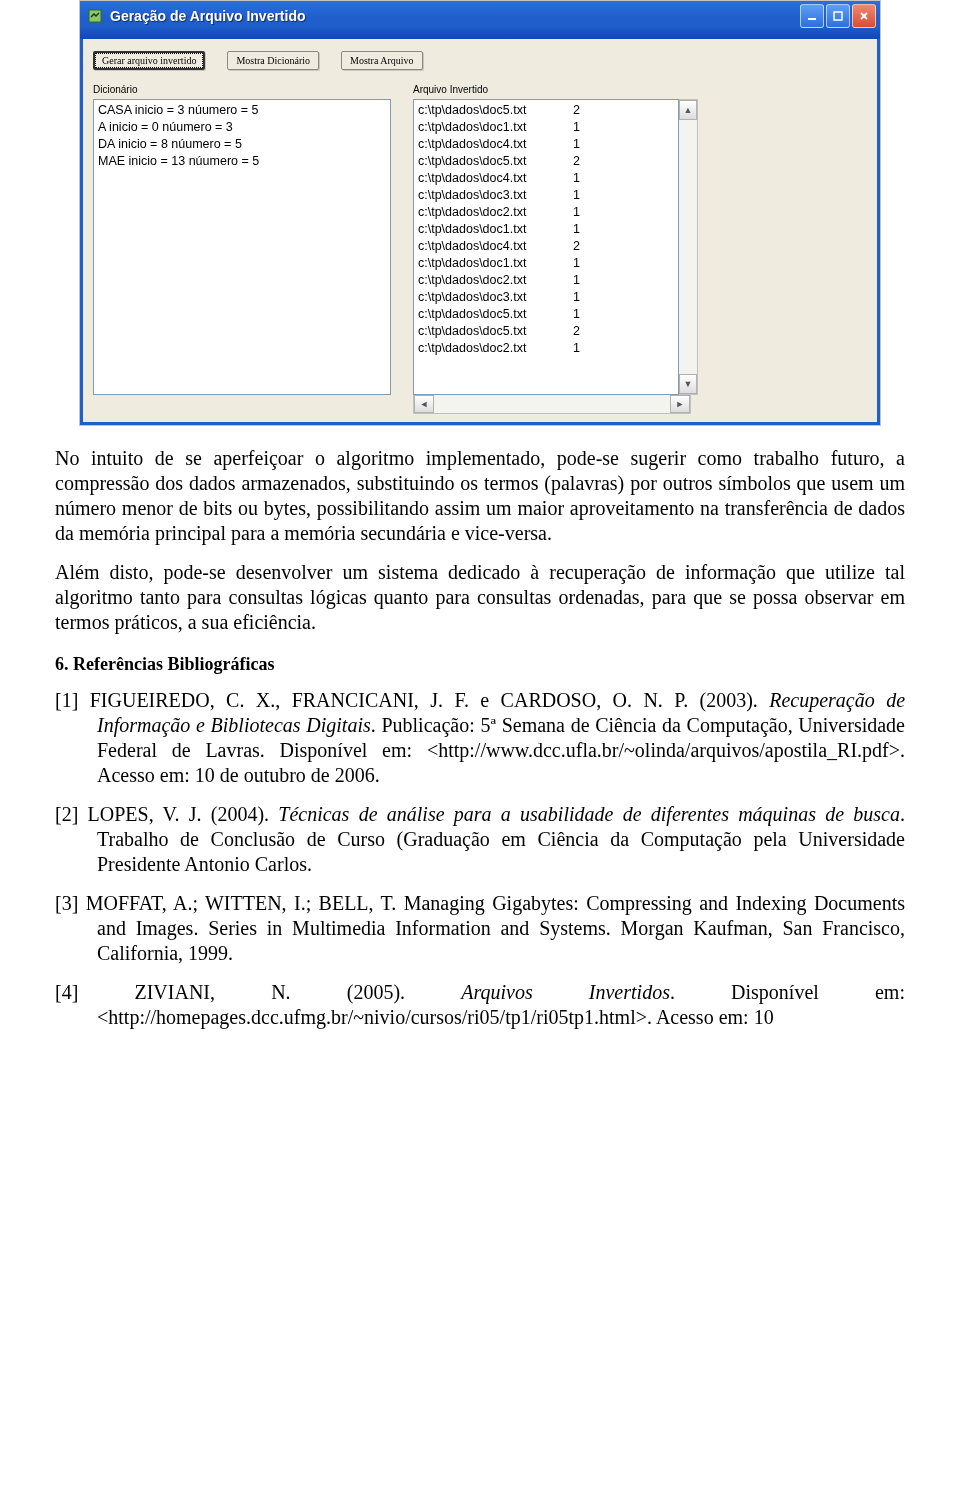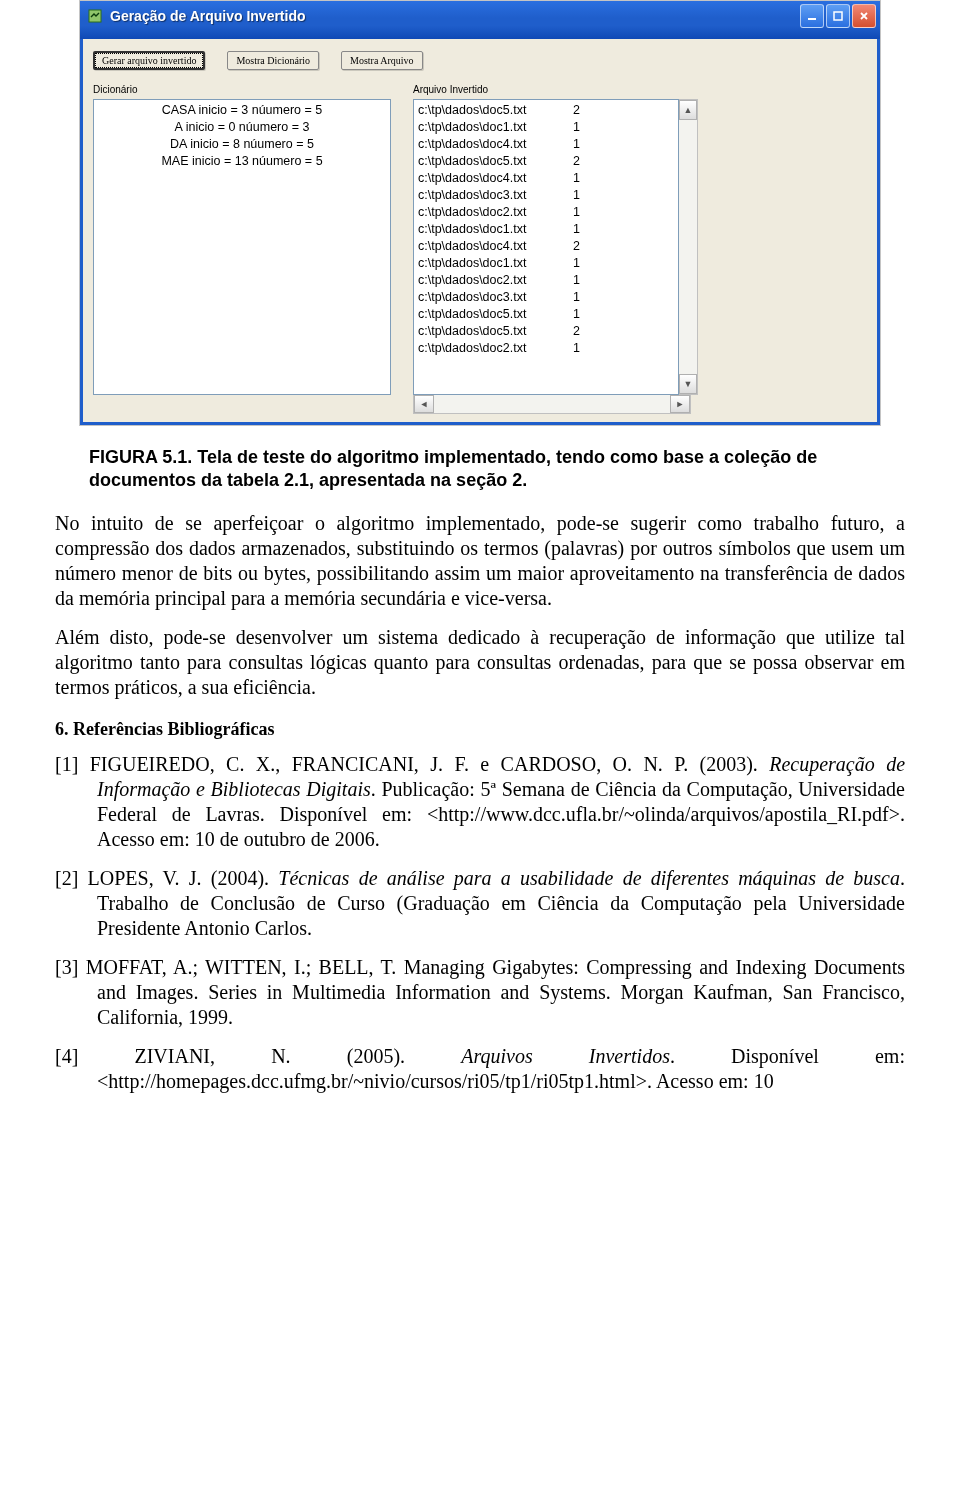--- a/index.html
+++ b/index.html
@@ -102,21 +102,21 @@
   }
   .listbox {
     background: #fff;
     border: 1px solid #7f9db9;
     font-family: "Tahoma",sans-serif;
     font-size: 12.5px;
     line-height: 17px;
     padding: 2px 4px;
     overflow: hidden;
   }
-  .dict-box { width: 288px; height: 290px; text-align: center; }
+  .dict-box { width: 288px; height: 290px; }
   .inv-wrap { display:flex; }
   .inv-box { width: 256px; height: 290px; }
   .inv-row { display:flex; }
   .inv-path { width: 155px; }
   .inv-cnt  { width: 34px; }
   .vscroll {
     width: 18px;
     background: #efefef;
     border: 1px solid #c0c0c0;
     border-left: none;
@@ -285,21 +285,20 @@
           <div class="harrow">◄</div>
           <div class="htrack"></div>
           <div class="harrow">►</div>
         </div>
       </div>
     </div>
   </div>
 </div>
 
 <div class="article">
-  <div class="caption">FIGURA 5.1. Tela de teste do algoritmo implementado, tendo como base a coleção de documentos da tabela 2.1, apresentada na seção 2.</div>
   <p class="para">No intuito de se aperfeiçoar o algoritmo implementado, pode-se sugerir como trabalho futuro, a compressão dos dados armazenados, substituindo os termos (palavras) por outros símbolos que usem um número menor de bits ou bytes, possibilitando assim um maior aproveitamento na transferência de dados da memória principal para a memória secundária e vice-versa.</p>
   <p class="para">Além disto, pode-se desenvolver um sistema dedicado à recuperação de informação que utilize tal algoritmo tanto para consultas lógicas quanto para consultas ordenadas, para que se possa observar em termos práticos, a sua eficiência.</p>
   <div class="h2">6. Referências Bibliográficas</div>
 
   <p class="ref">
     <span>[1] FIGUEIREDO, C. X., FRANCICANI, J. F. e CARDOSO, O. N. P. (2003). </span><em>Recuperação de Informação e Bibliotecas Digitais</em><span>. Publicação: 5ª Semana de Ciência da Computação, Universidade Federal de Lavras. Disponível em: &lt;http://www.dcc.ufla.br/~olinda/arquivos/apostila_RI.pdf&gt;. Acesso em: 10 de outubro de 2006.</span>
   </p>
   <p class="ref">
     <span>[2] LOPES, V. J. (2004). </span><em>Técnicas de análise para a usabilidade de diferentes máquinas de busca</em><span>. Trabalho de Conclusão de Curso (Graduação em Ciência da Computação pela Universidade Presidente Antonio Carlos.</span>
   </p>

